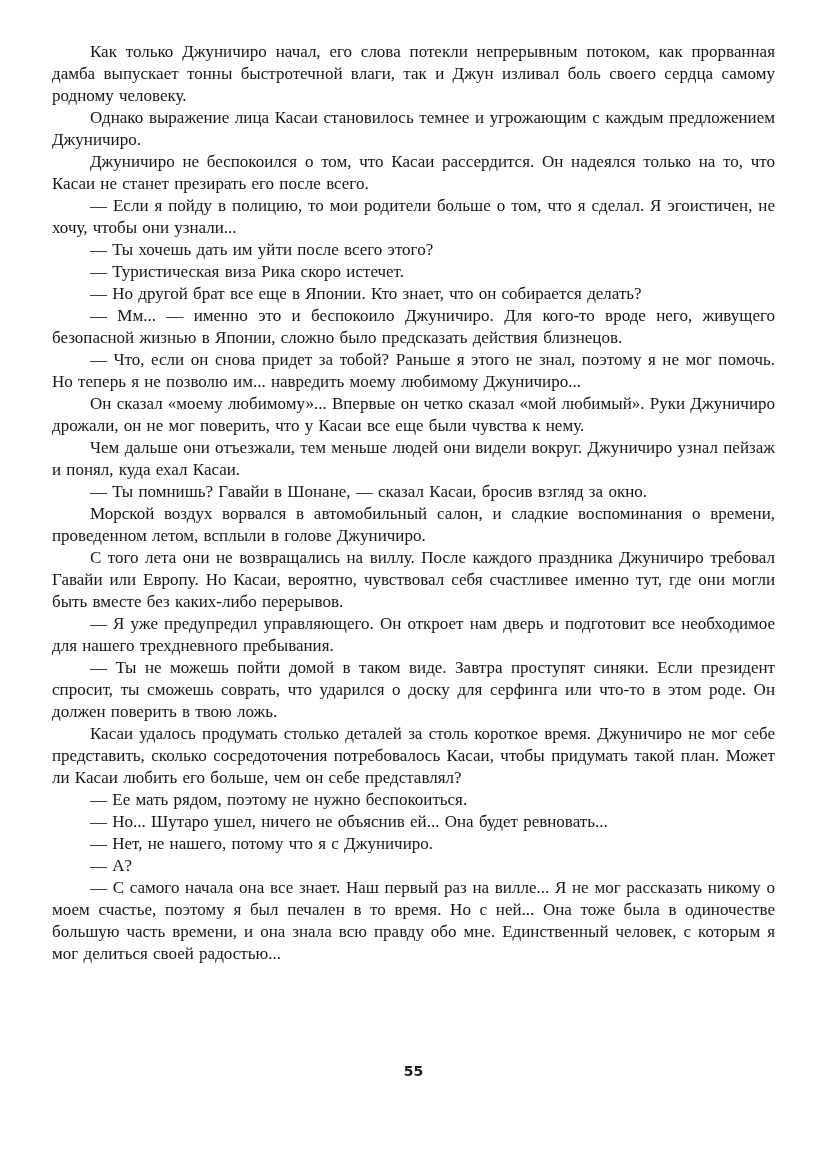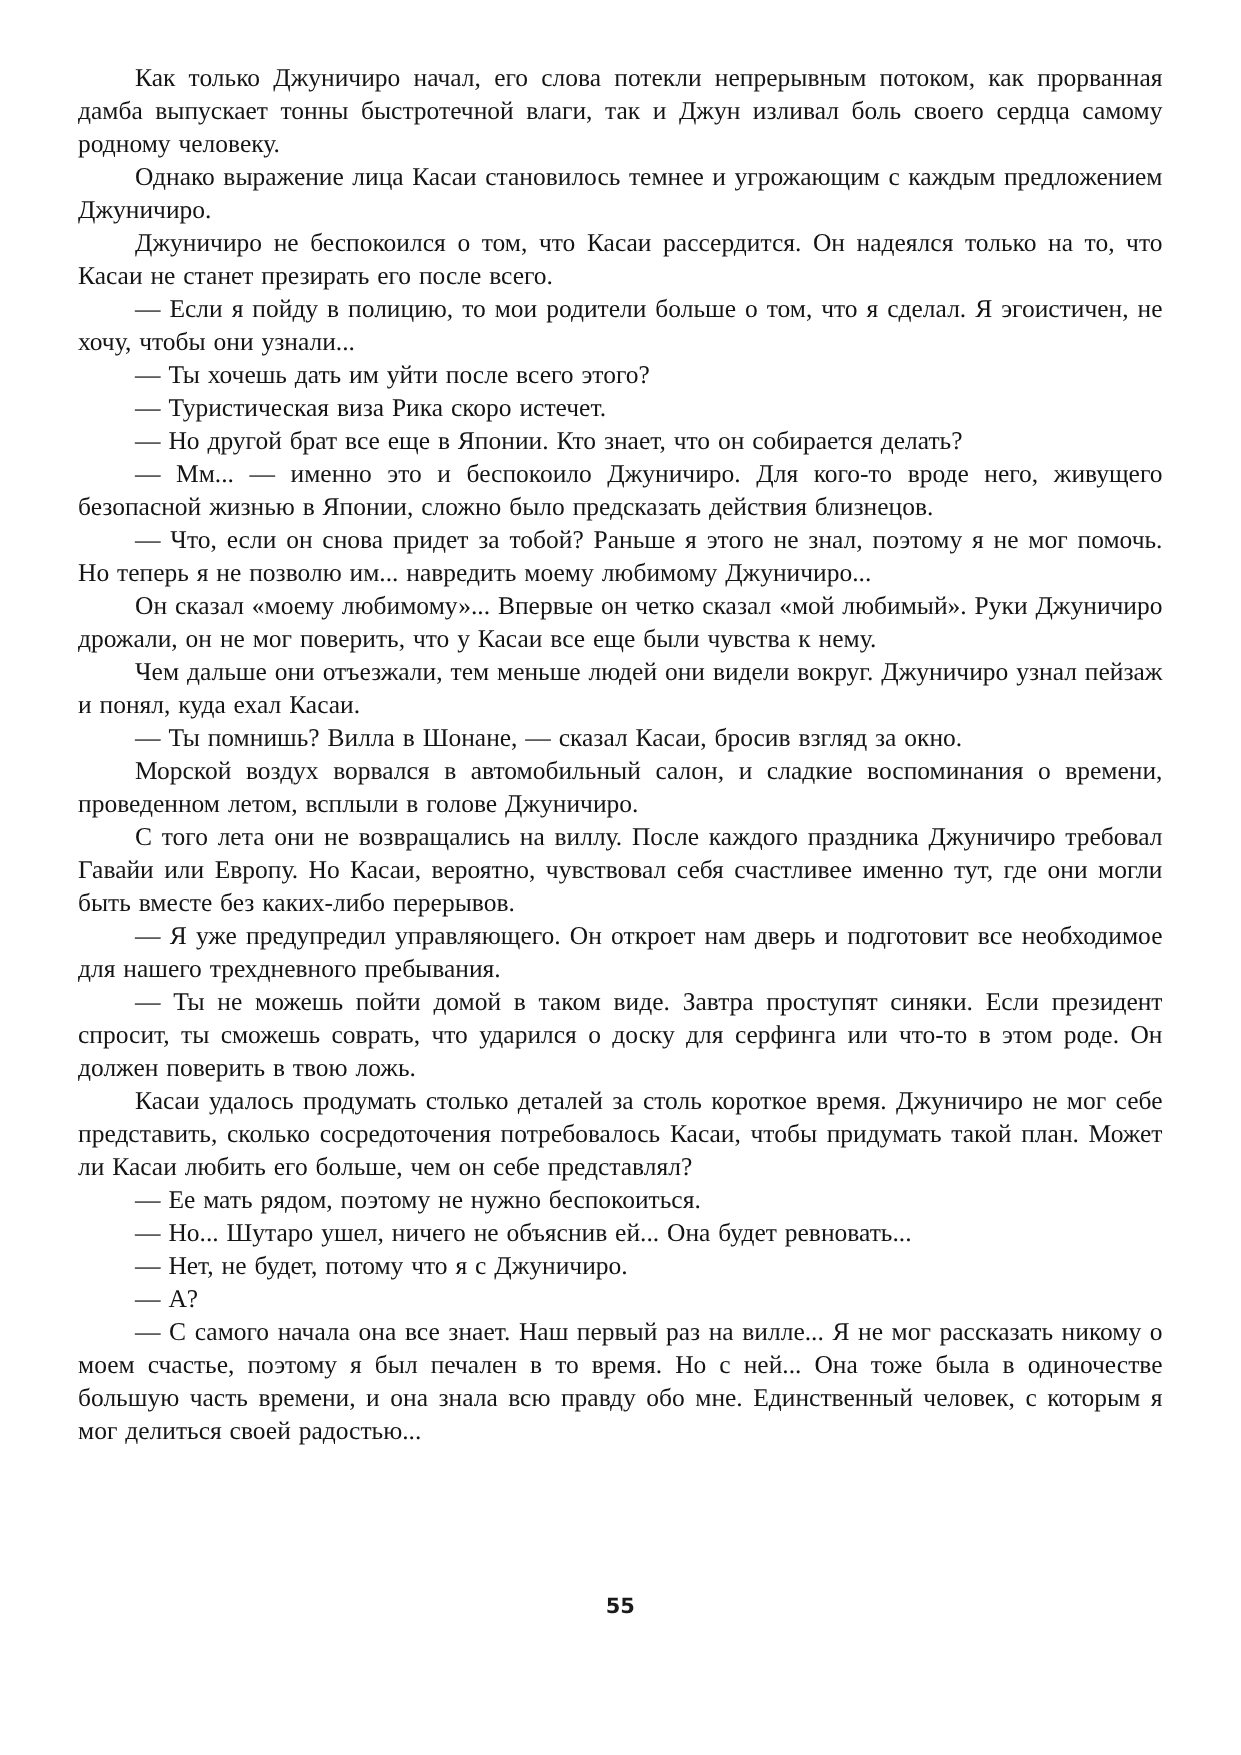--- a/index.html
+++ b/index.html
@@ -52,26 +52,26 @@
       <p class="para">Однако выражение лица Касаи становилось темнее и угрожающим с каждым предложением Джуничиро.</p>
       <p class="para">Джуничиро не беспокоился о том, что Касаи рассердится. Он надеялся только на то, что Касаи не станет презирать его после всего.</p>
       <p class="para">— Если я пойду в полицию, то мои родители больше о том, что я сделал. Я эгоистичен, не хочу, чтобы они узнали...</p>
       <p class="para">— Ты хочешь дать им уйти после всего этого?</p>
       <p class="para">— Туристическая виза Рика скоро истечет.</p>
       <p class="para">— Но другой брат все еще в Японии. Кто знает, что он собирается делать?</p>
       <p class="para">— Мм... — именно это и беспокоило Джуничиро. Для кого-то вроде него, живущего безопасной жизнью в Японии, сложно было предсказать действия близнецов.</p>
       <p class="para">— Что, если он снова придет за тобой? Раньше я этого не знал, поэтому я не мог помочь. Но теперь я не позволю им... навредить моему любимому Джуничиро...</p>
       <p class="para">Он сказал «моему любимому»... Впервые он четко сказал «мой любимый». Руки Джуничиро дрожали, он не мог поверить, что у Касаи все еще были чувства к нему.</p>
       <p class="para">Чем дальше они отъезжали, тем меньше людей они видели вокруг. Джуничиро узнал пейзаж и понял, куда ехал Касаи.</p>
-      <p class="para">— Ты помнишь? Вилла в Шонане, — сказал Касаи, бросив взгляд за окно.</p>
+      <p class="para">— Ты помнишь? Гавайи в Шонане, — сказал Касаи, бросив взгляд за окно.</p>
       <p class="para">Морской воздух ворвался в автомобильный салон, и сладкие воспоминания о времени, проведенном летом, всплыли в голове Джуничиро.</p>
       <p class="para">С того лета они не возвращались на виллу. После каждого праздника Джуничиро требовал Гавайи или Европу. Но Касаи, вероятно, чувствовал себя счастливее именно тут, где они могли быть вместе без каких-либо перерывов.</p>
       <p class="para">— Я уже предупредил управляющего. Он откроет нам дверь и подготовит все необходимое для нашего трехдневного пребывания.</p>
       <p class="para">— Ты не можешь пойти домой в таком виде. Завтра проступят синяки. Если президент спросит, ты сможешь соврать, что ударился о доску для серфинга или что-то в этом роде. Он должен поверить в твою ложь.</p>
       <p class="para">Касаи удалось продумать столько деталей за столь короткое время. Джуничиро не мог себе представить, сколько сосредоточения потребовалось Касаи, чтобы придумать такой план. Может ли Касаи любить его больше, чем он себе представлял?</p>
       <p class="para">— Ее мать рядом, поэтому не нужно беспокоиться.</p>
       <p class="para">— Но... Шутаро ушел, ничего не объяснив ей... Она будет ревновать...</p>
-      <p class="para">— Нет, не будет, потому что я с Джуничиро.</p>
+      <p class="para">— Нет, не нашего, потому что я с Джуничиро.</p>
       <p class="para">— А?</p>
       <p class="para">— С самого начала она все знает. Наш первый раз на вилле... Я не мог рассказать никому о моем счастье, поэтому я был печален в то время. Но с ней... Она тоже была в одиночестве большую часть времени, и она знала всю правду обо мне. Единственный человек, с которым я мог делиться своей радостью...</p>
     </div>
   <div class="page-number">55</div>
 </div>
 
 </body></html>

